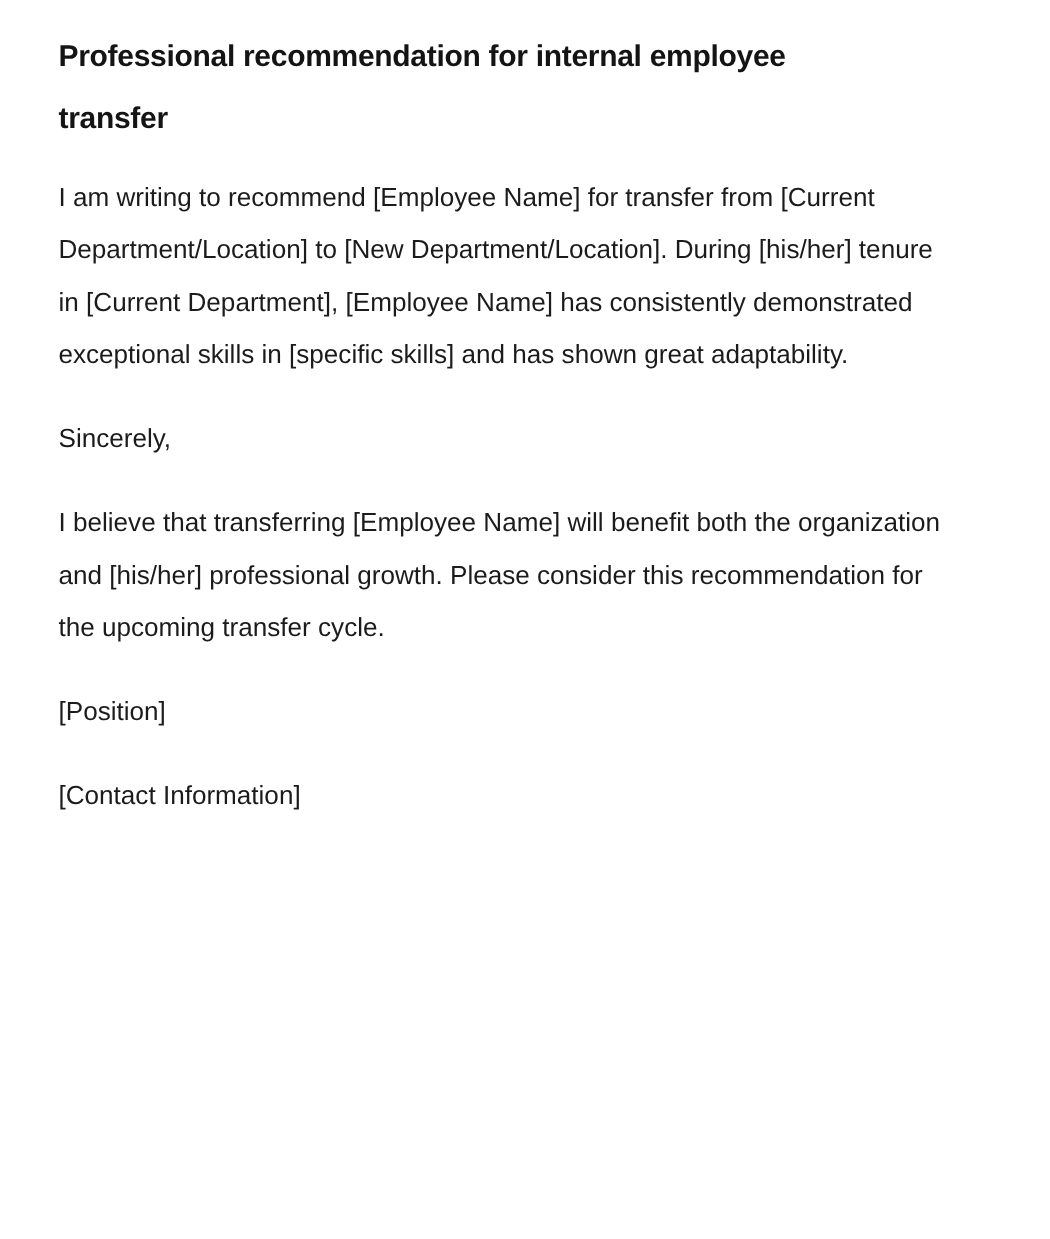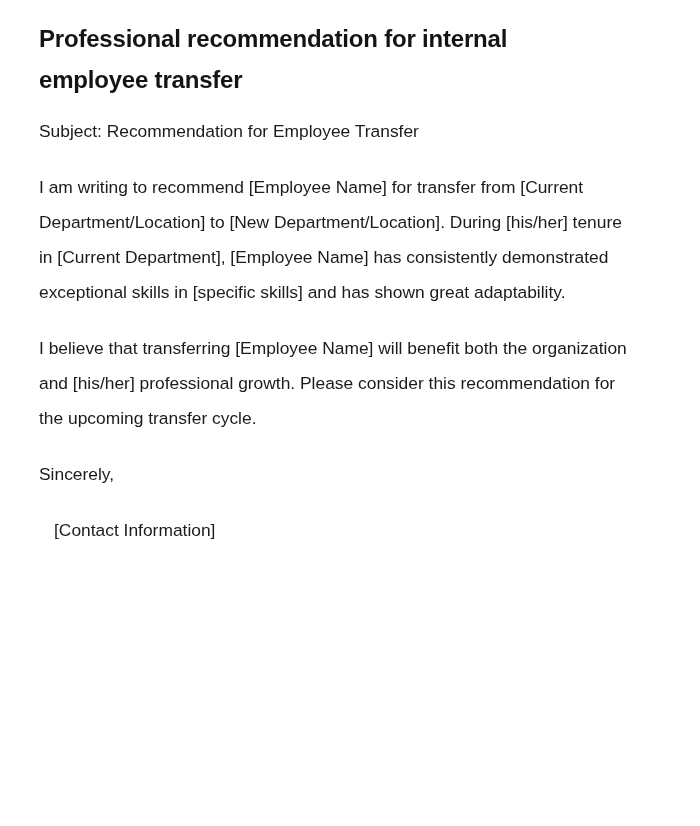--- a/index.html
+++ b/index.html
@@ -20,21 +20,21 @@
     box-sizing: border-box;
     padding: 18px 40px 0 39px;
     background: #ffffff;
     overflow: hidden;
   }
 
   .doc-title {
     margin: 0 0 0 0;
     padding: 0;
     font-family: "Liberation Sans", sans-serif;
-    font-size: 24px;
+    font-size: 20px;
     font-weight: bold;
     line-height: 41px;
     letter-spacing: -0.2px;
     color: #141414;
     max-width: 560px;
   }
 
   .doc-body {
     margin-top: 14px;
   }
@@ -47,39 +47,38 @@
     font-weight: normal;
     line-height: 35px;
     color: #1b1b1b;
     max-width: 600px;
     text-align: left;
     word-spacing: 0px;
   }
 
   .para:last-child {
     margin-bottom: 0;
-    margin-left: 15px;
   }
 </style>
 </head>
 <body>
 
 <div class="page">
 
   <h1 class="doc-title">Professional recommendation for internal employee transfer</h1>
 
   <div class="doc-body">
 
-    <p class="para">Subject: Recommendation for Employee Transfer</p>
 
 
     <p class="para">I am writing to recommend [Employee Name] for transfer from [Current Department/Location] to [New Department/Location]. During [his/her] tenure in [Current Department], [Employee Name] has consistently demonstrated exceptional skills in [specific skills] and has shown great adaptability.</p>
 
+    <p class="para">Sincerely,</p>
+
     <p class="para">I believe that transferring [Employee Name] will benefit both the organization and [his/her] professional growth. Please consider this recommendation for the upcoming transfer cycle.</p>
 
-    <p class="para">Sincerely,</p>
 
-
+    <p class="para">[Position]</p>
 
     <p class="para">[Contact Information]</p>
 
   </div>
 </div>
 
 </body></html>

